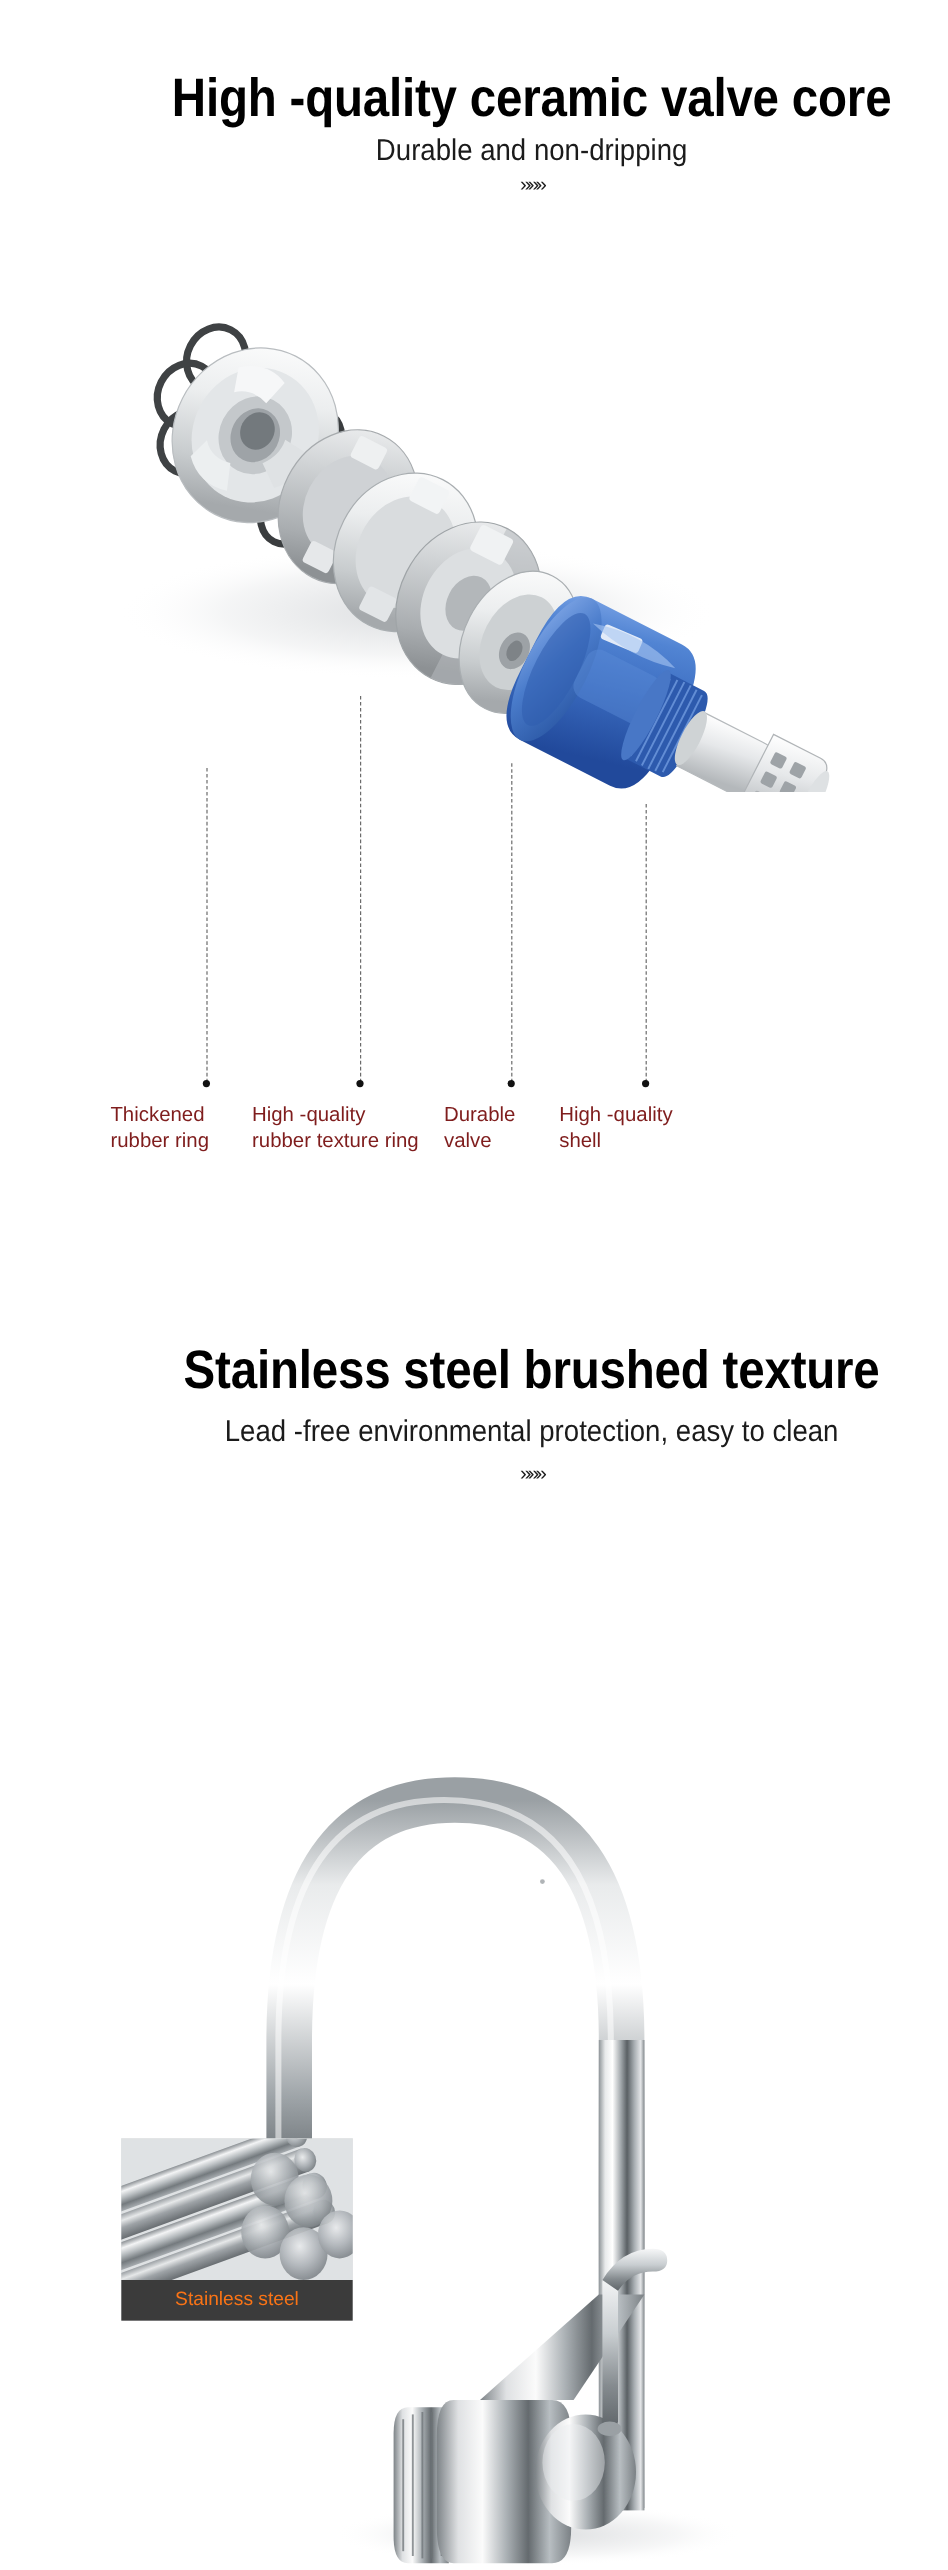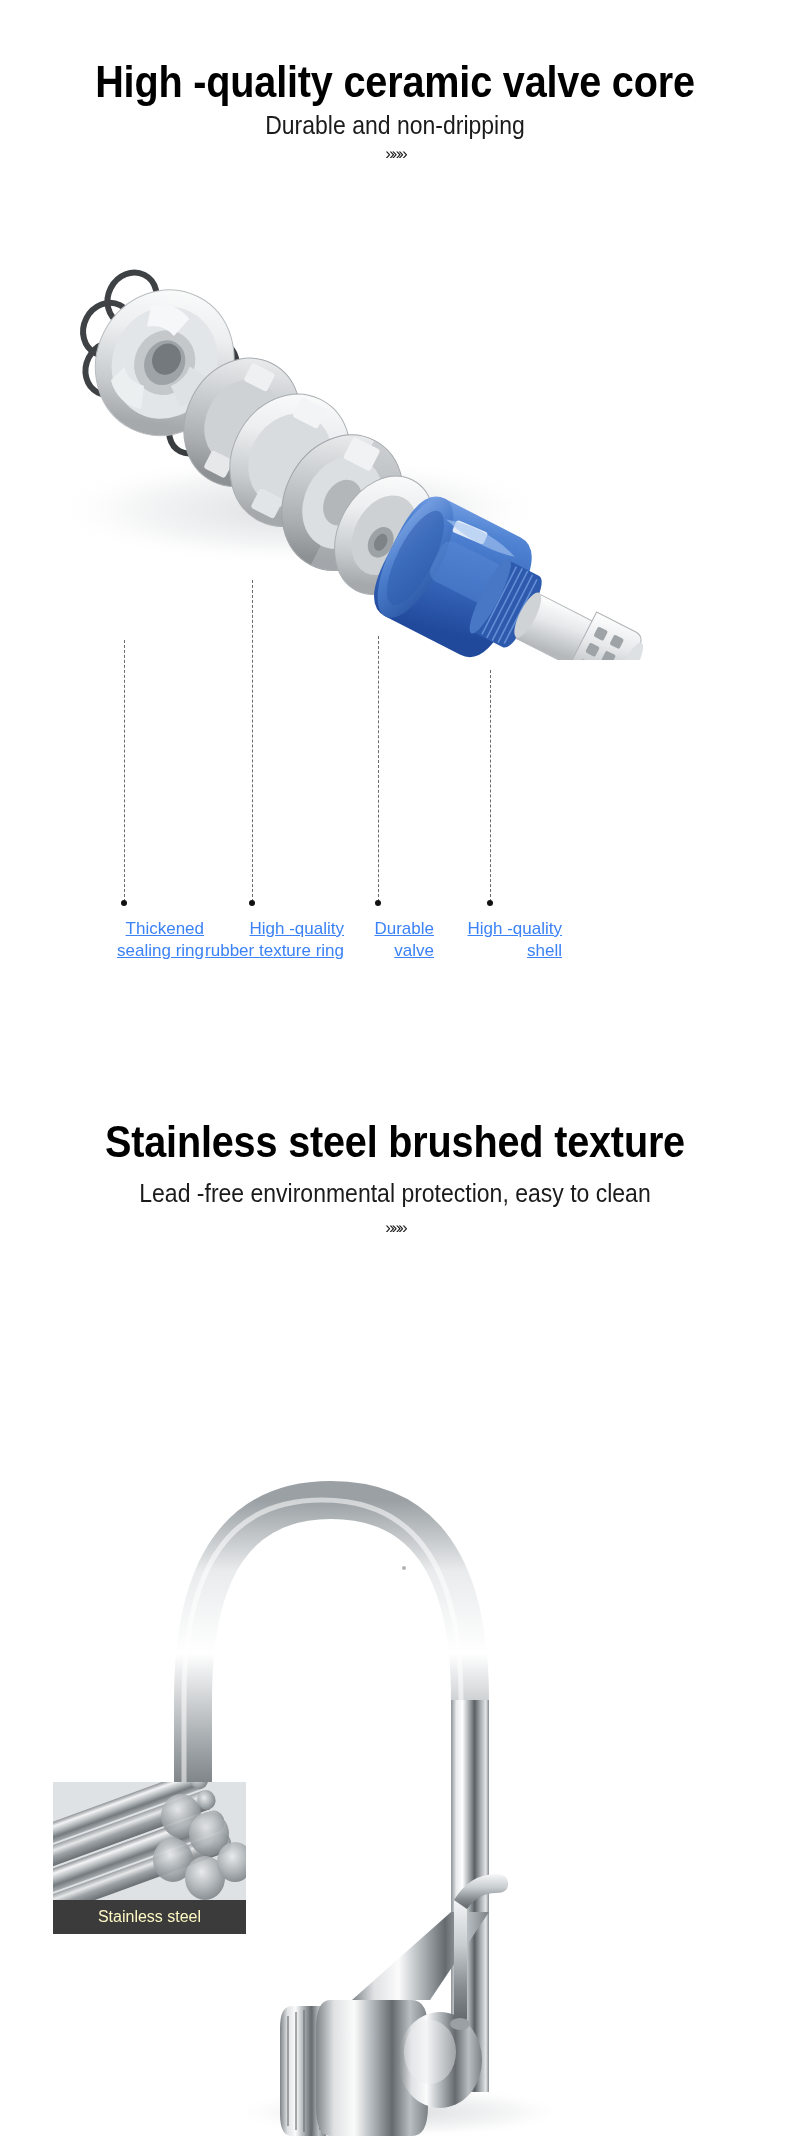--- a/index.html
+++ b/index.html
@@ -1,21 +1,21 @@
 <!DOCTYPE html>
 <html><head>
 <meta charset="utf-8">
 <style>
   html,body{margin:0;padding:0;}
   body{
     width:790px;height:2142px;background:#fff;overflow:hidden;position:relative;
     font-family:"Liberation Sans","DejaVu Sans",sans-serif;color:#111;
     -webkit-font-smoothing:antialiased;
   }
-  .page{position:relative;width:656px;height:2142px;}
+  .page{position:relative;width:656px;height:2142px;margin-left:48px;}
 
   
   .sec-title{
     position:absolute;left:0;width:790px;text-align:center;
     font-weight:bold;font-size:45px;line-height:1.05;letter-spacing:-0.2px;
     transform:scaleX(.88);transform-origin:center center;color:#000;white-space:nowrap;
   }
   .sec-sub{
     position:absolute;left:0;width:790px;text-align:center;
     font-size:25px;line-height:1.1;color:#1b1b1b;
@@ -30,35 +30,35 @@
   .render{position:absolute;}
 
   
   #valve-figure{left:0;top:180px;width:790px;height:480px;}
 
   
   .leader{position:absolute;width:0;border-left:1px dashed #6b6b6b;}
   .leader-dot{position:absolute;width:6px;height:6px;border-radius:50%;background:#111;}
 
   .part-label{
-    position:absolute;text-align:right;font-size:17px;line-height:1.3;color:#3b82f6;text-decoration:underline;
+    position:absolute;text-align:left;font-size:17px;line-height:1.3;color:#7f1d1d;
   }
 
   
   #faucet-figure{left:0;top:1300px;width:790px;height:842px;}
 
   
   .inset{
     position:absolute;left:53px;top:1782px;width:193px;height:152px;
     background:#cfd2d4;overflow:hidden;
   }
   .inset-photo{position:absolute;left:0;top:0;width:193px;height:118px;overflow:hidden;background:#e9ebec;}
   .inset-cap{
     position:absolute;left:0;bottom:0;width:193px;height:34px;
-    background:#3b3b3b;color:#fef9c3;font-size:16px;line-height:34px;text-align:center;
+    background:#3b3b3b;color:#f97316;font-size:16px;line-height:34px;text-align:center;
   }
 </style>
 </head>
 <body>
 
 <div class="page">
 
   <div>
 
     <div class="sec-title" style="top:58px;">High -quality ceramic valve core</div>
@@ -207,21 +207,21 @@
     <div class="leader-dot" style="left:249px;top:900px;"></div>
 
     <div class="leader" style="left:378px;top:636px;height:266px;"></div>
     <div class="leader-dot" style="left:375px;top:900px;"></div>
 
     <div class="leader" style="left:490px;top:670px;height:232px;"></div>
     <div class="leader-dot" style="left:487px;top:900px;"></div>
 
     <div class="part-label" style="left:44px;top:918px;width:160px;">
       <div>Thickened</div>
-      <div>sealing ring</div>
+      <div>rubber ring</div>
     </div>
 
     <div class="part-label" style="left:162px;top:918px;width:182px;">
       <div>High -quality</div>
       <div>rubber texture ring</div>
     </div>
 
     <div class="part-label" style="left:322px;top:918px;width:112px;">
       <div>Durable</div>
       <div>valve</div>

